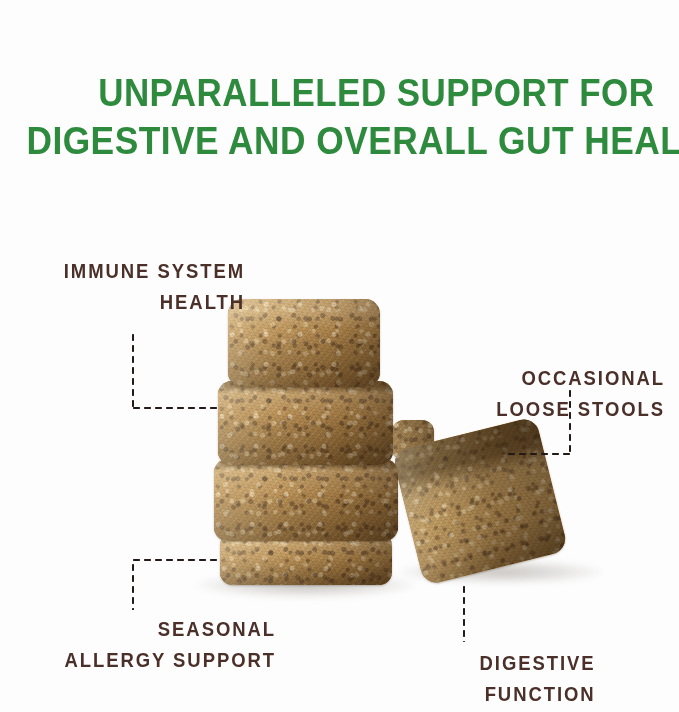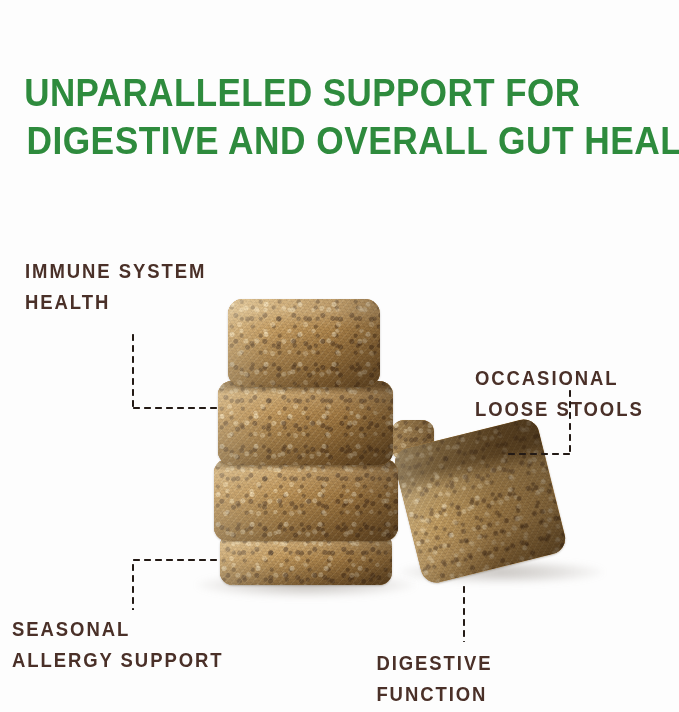--- a/index.html
+++ b/index.html
@@ -6,21 +6,21 @@
   body{
     width:679px;height:712px;
     background:#fdfdfd;
     font-family:"Liberation Sans", sans-serif;
     overflow:hidden;
     position:relative;
   }
   #stage{position:relative;width:679px;height:712px;overflow:hidden;background:#fdfdfd;}
 
   
-  .heading{position:absolute;left:0;width:679px;text-align:left;}
+  .heading{position:absolute;left:0;width:679px;text-align:right;}
   .hl{
     color:#2e8b3d;
     font-family:"Liberation Sans", sans-serif;
     font-weight:bold;
     text-transform:uppercase;
     white-space:nowrap;
     line-height:1;
   }
   #head-line1{top:74px;}
   #head-line1 .hl{font-size:38px;letter-spacing:0.5px;transform:scaleX(.92);display:inline-block;}
@@ -30,29 +30,29 @@
   
   .label{
     position:absolute;
     color:#4a3028;
     font-family:"Liberation Sans", sans-serif;
     font-weight:bold;
     text-transform:uppercase;
     font-size:21px;
     letter-spacing:2.2px;
     line-height:31px;
-    text-align:left;
+    text-align:right;
     white-space:nowrap;
   }
   .label span{display:block;transform:scaleX(.88);}
 
   #label-immune{left:10px;top:255px;width:250px;}
   #label-loose{left:462px;top:315px;width:216px;margin-top:47px;}
   #label-seasonal{left:-6px;top:613px;width:300px;}
-  #label-digestive{left:362px;top:647px;width:240px;}
+  #label-digestive{left:370px;top:647px;width:240px;}
   .dline{position:absolute;}
   .dline.v{
     width:4px;
     background-image:radial-gradient(#231a15 42%, transparent 45%);
     background-size:4px 11px;
     background-repeat:repeat-y;
     background-position:center top;
   }
   .dline.h{
     height:4px;

